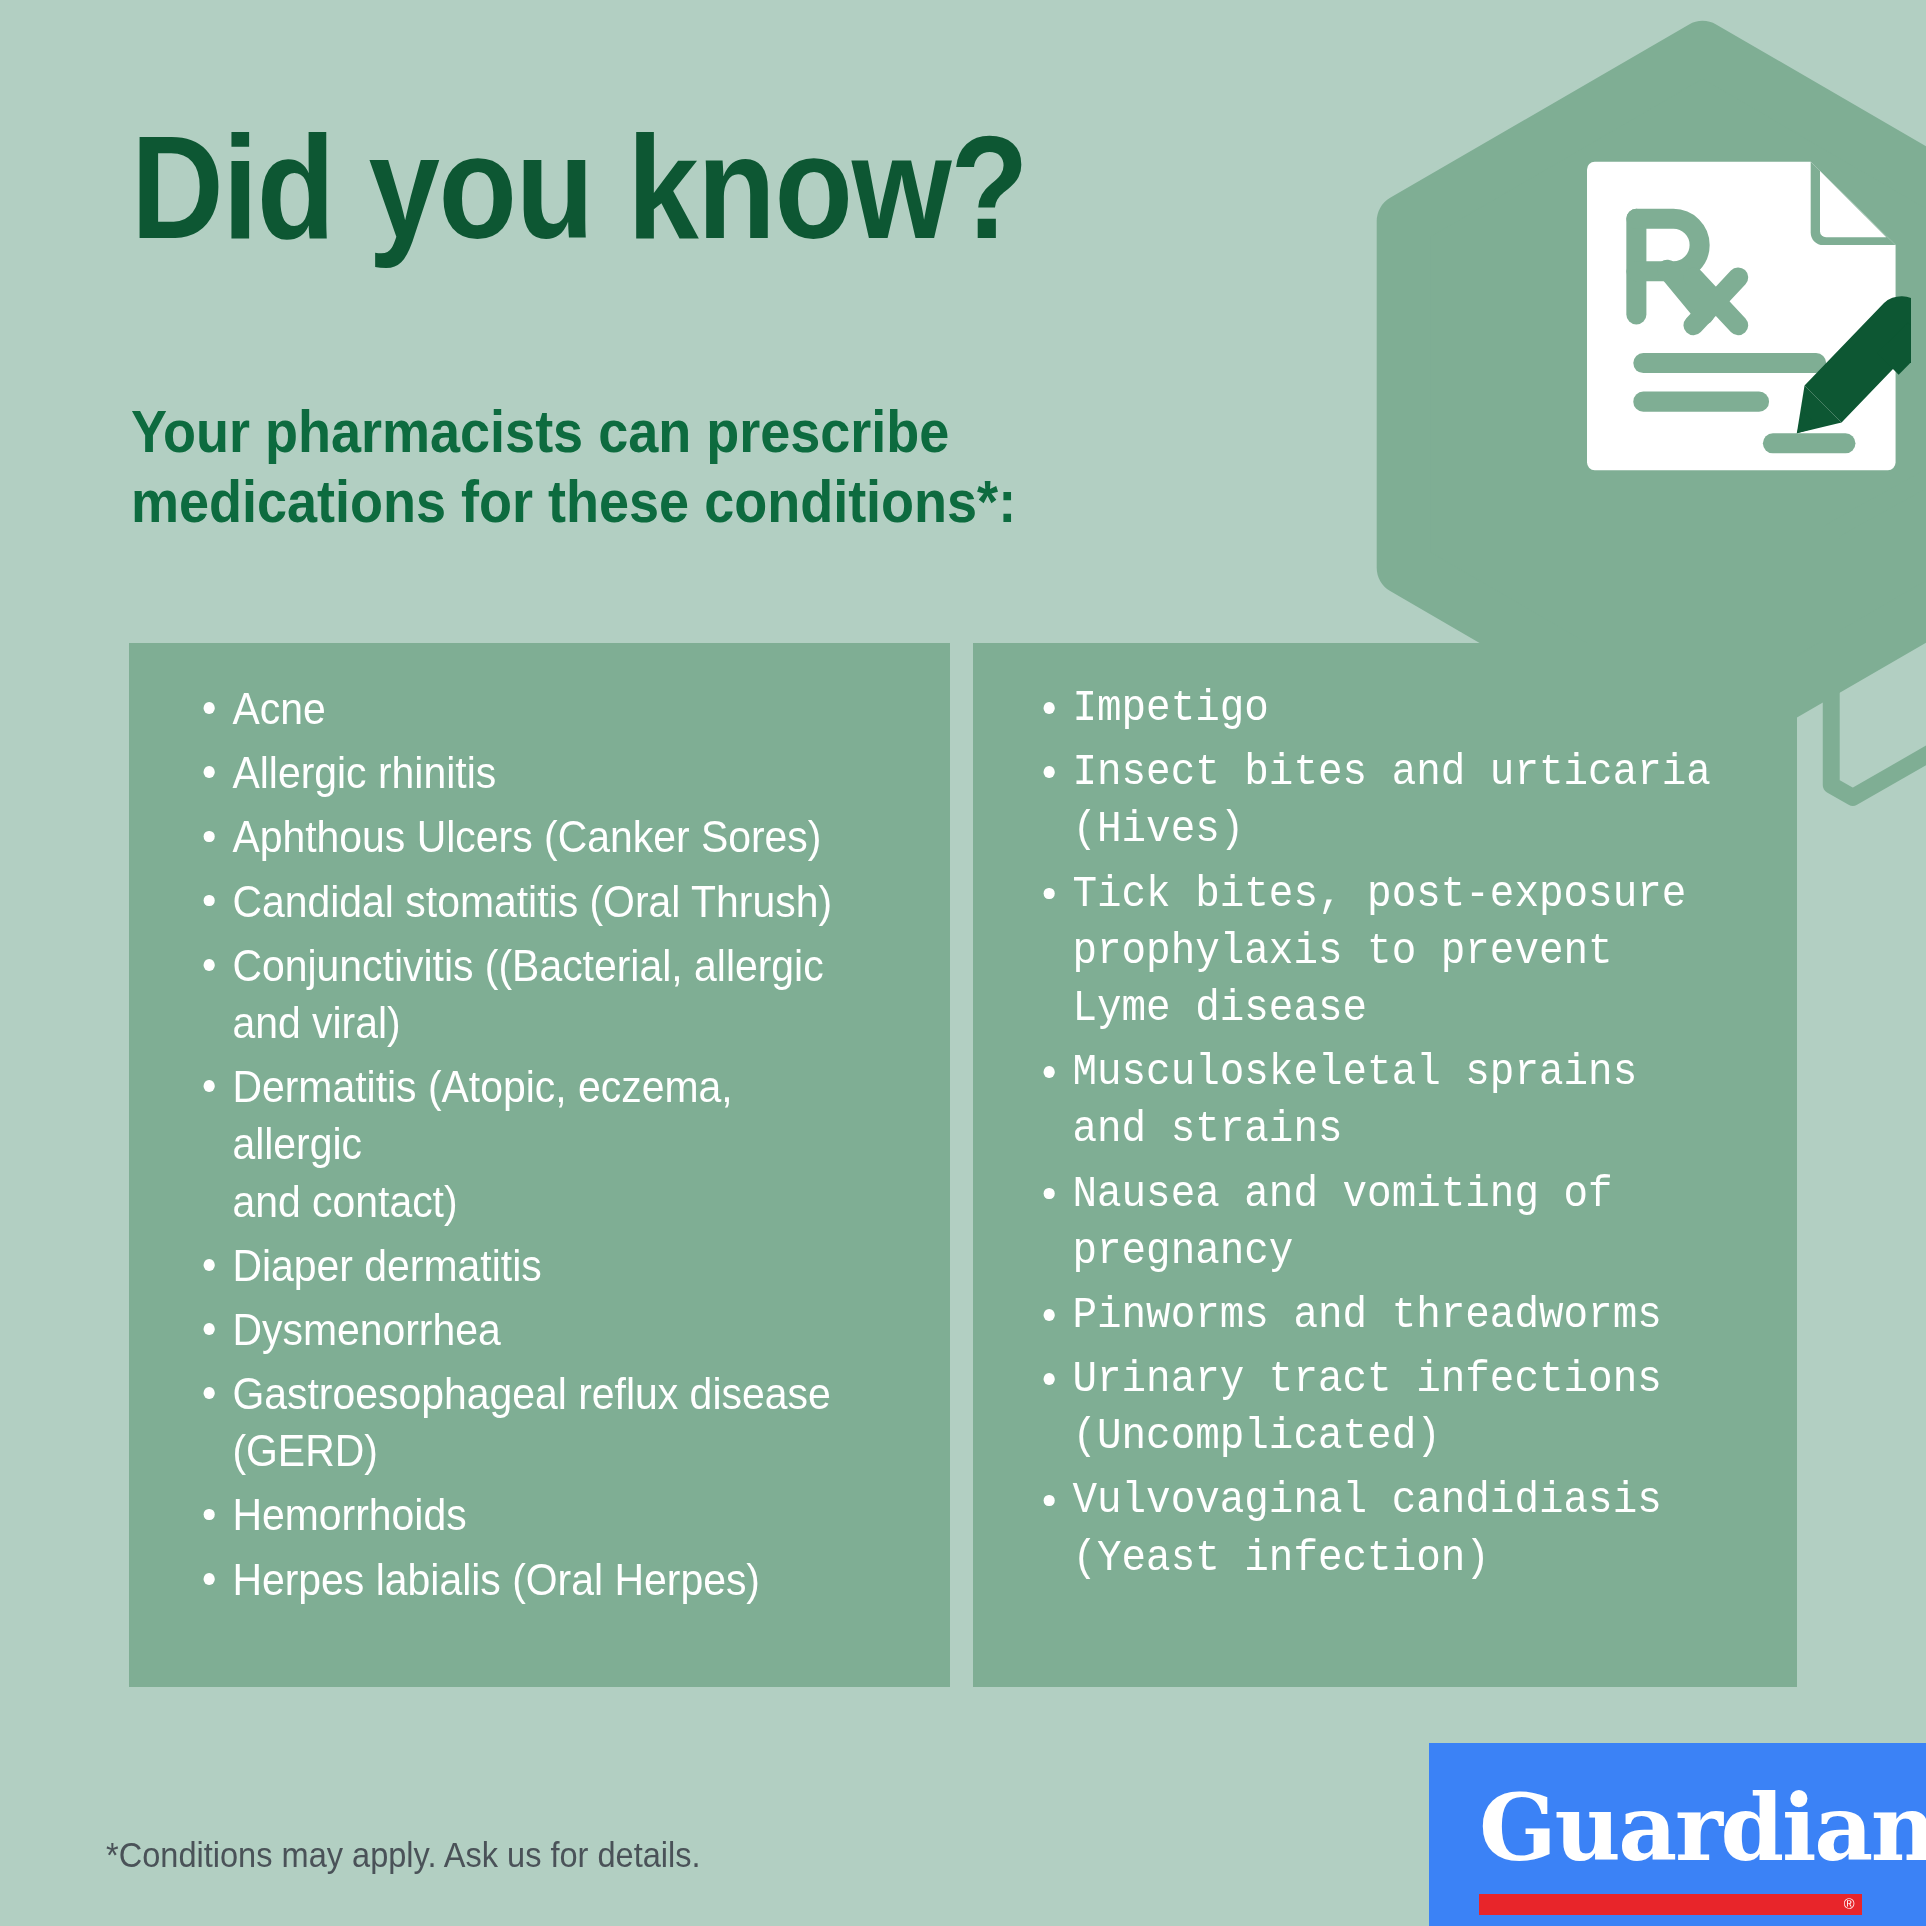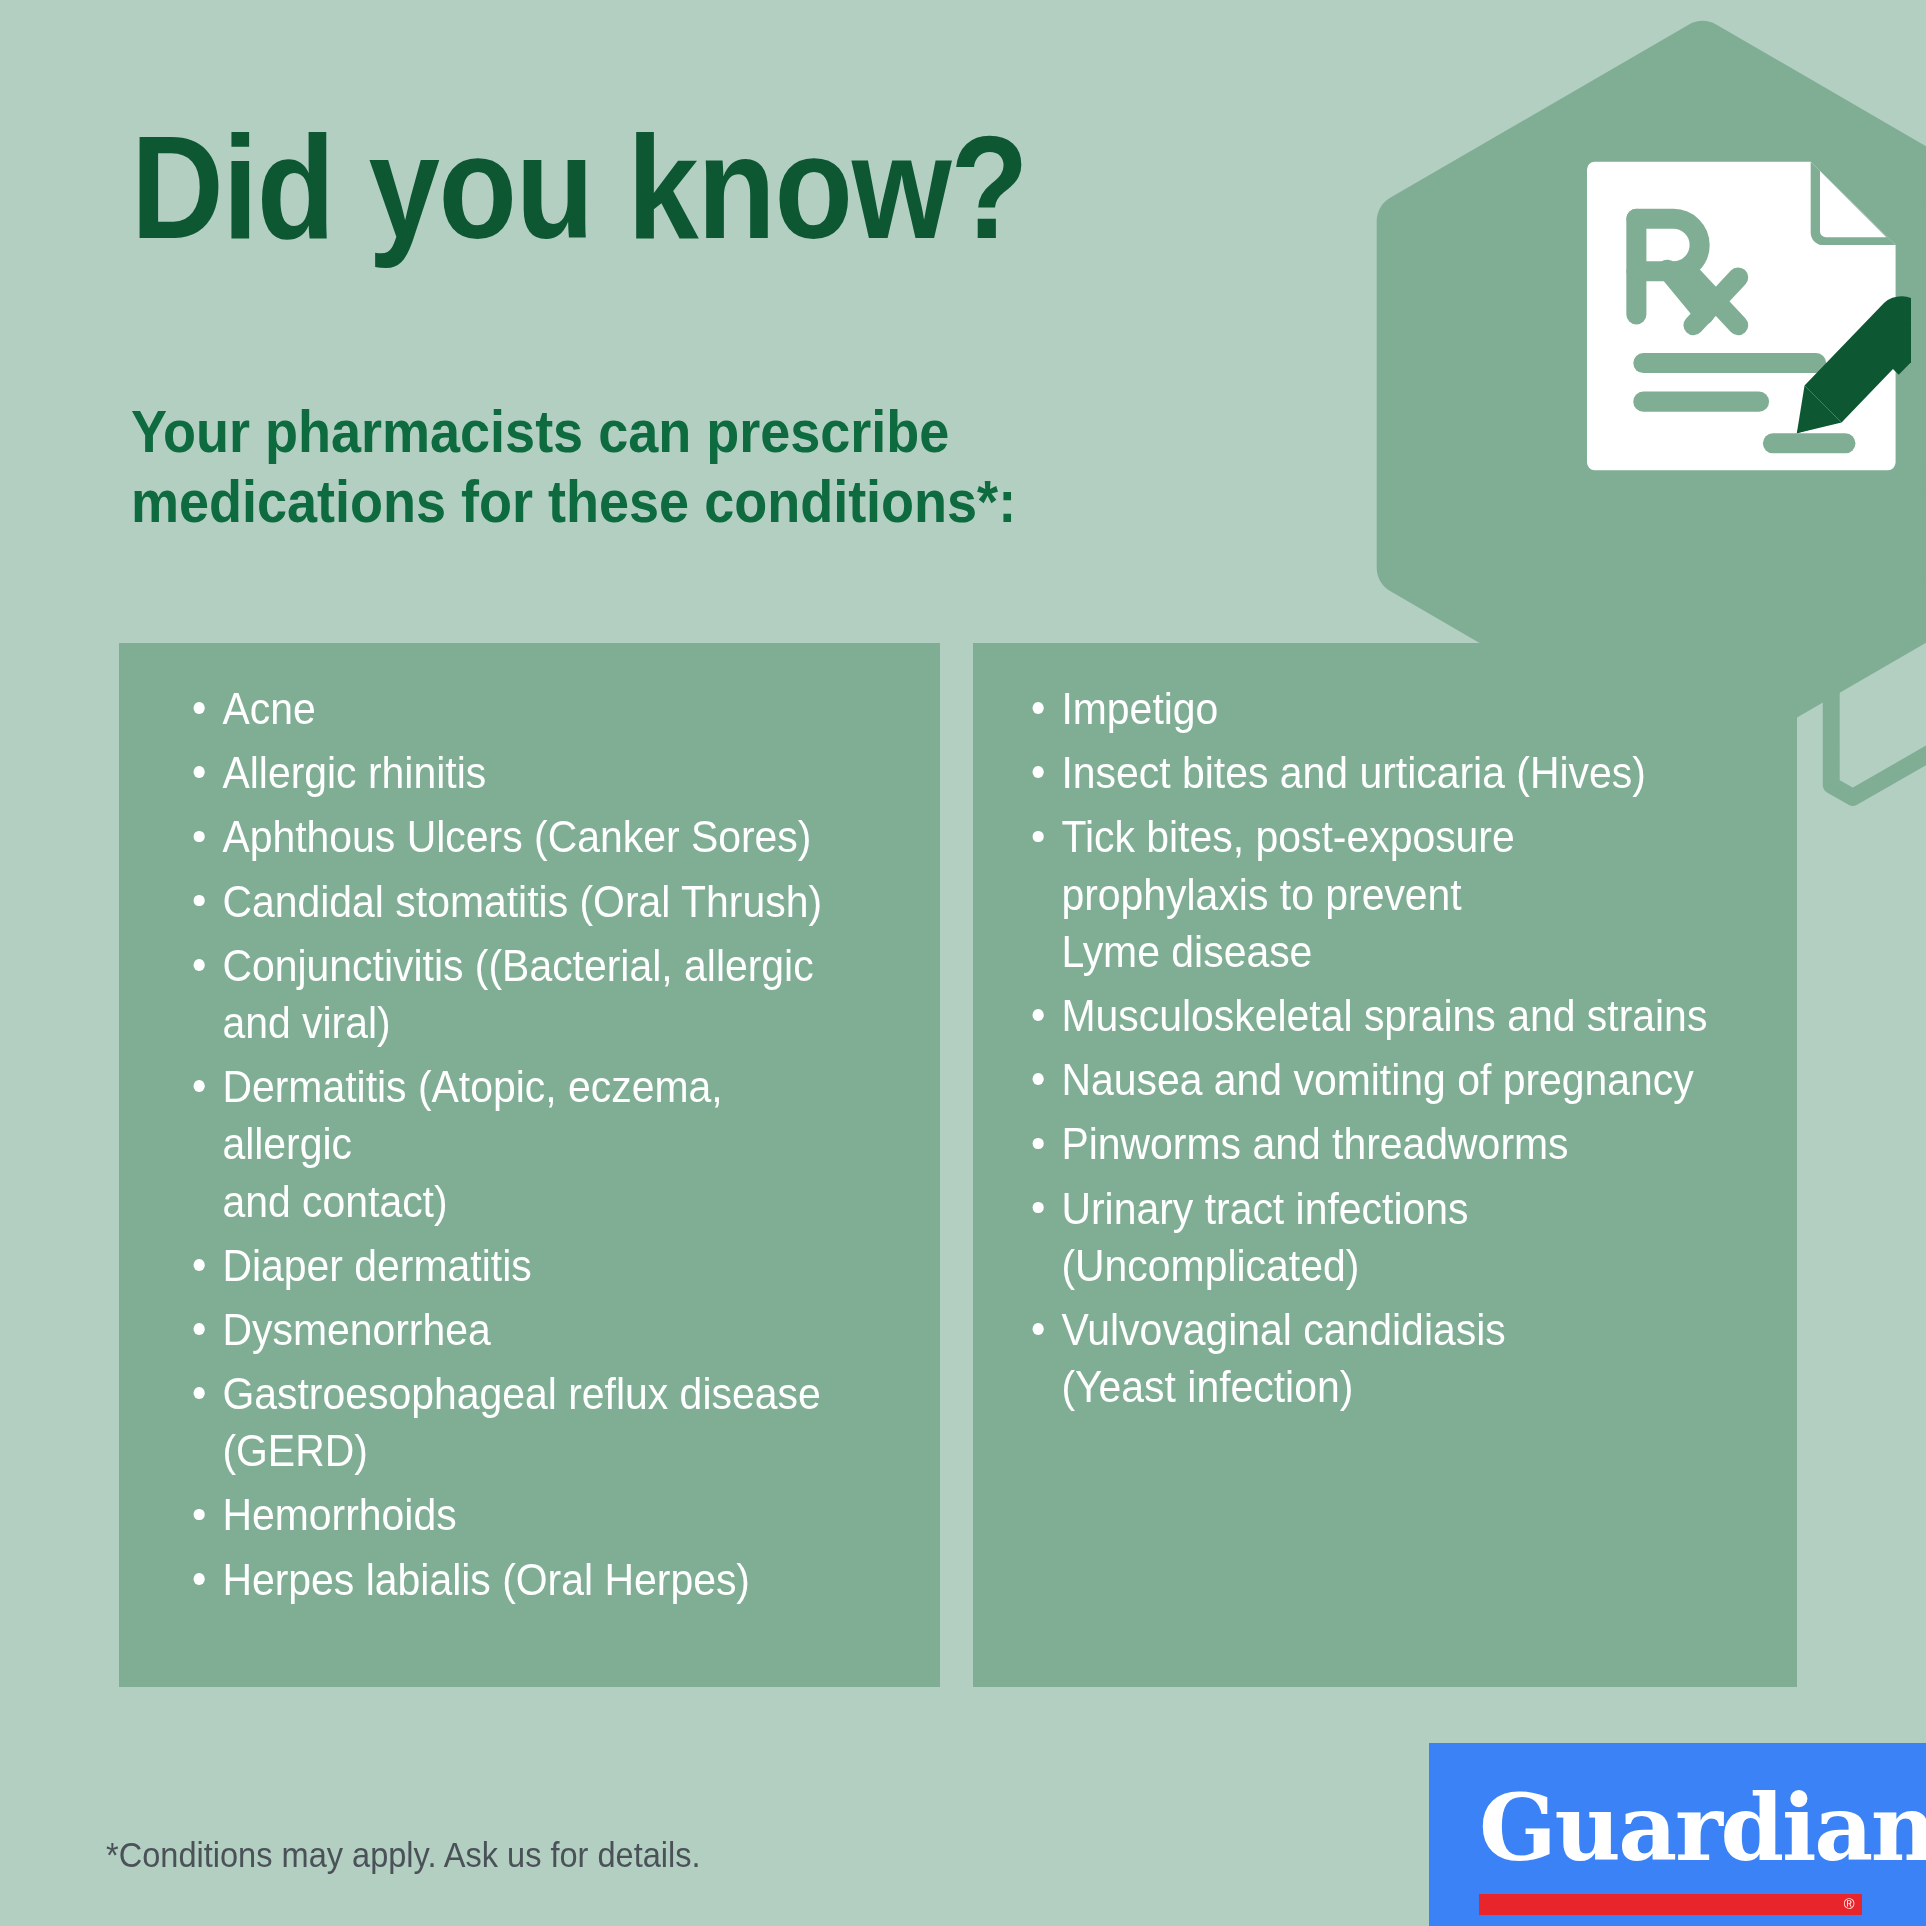--- a/index.html
+++ b/index.html
@@ -44,32 +44,32 @@
   }
 
   
   .panel{
     position:absolute;
     background:#7fae94;
     top:643px;
     height:1044px;
     box-sizing:border-box;
   }
-  .panel-left{left:119px;width:821px;}
+  .panel-left{left:129px;width:821px;}
   .panel-right{left:973px;width:824px;}
 
   .cond-list{
     list-style:none;
     margin:0;
     padding:0;
     position:absolute;
     top:37px;
   }
   .panel-left  .cond-list{left:69px;  width:724px;}
-  .panel-right .cond-list{left:54px;  width:740px;}
+  .panel-right .cond-list{left:65px;  width:740px;font-family:Liberation Mono, monospace;}
 
   .cond-item{
     position:relative;
     color:#ffffff;
     font-size:44px;
     line-height:1.30;
     margin:0 0 7px 0;
     padding-left:37px;
     font-stretch:condensed;
     transform:scaleX(0.93);

